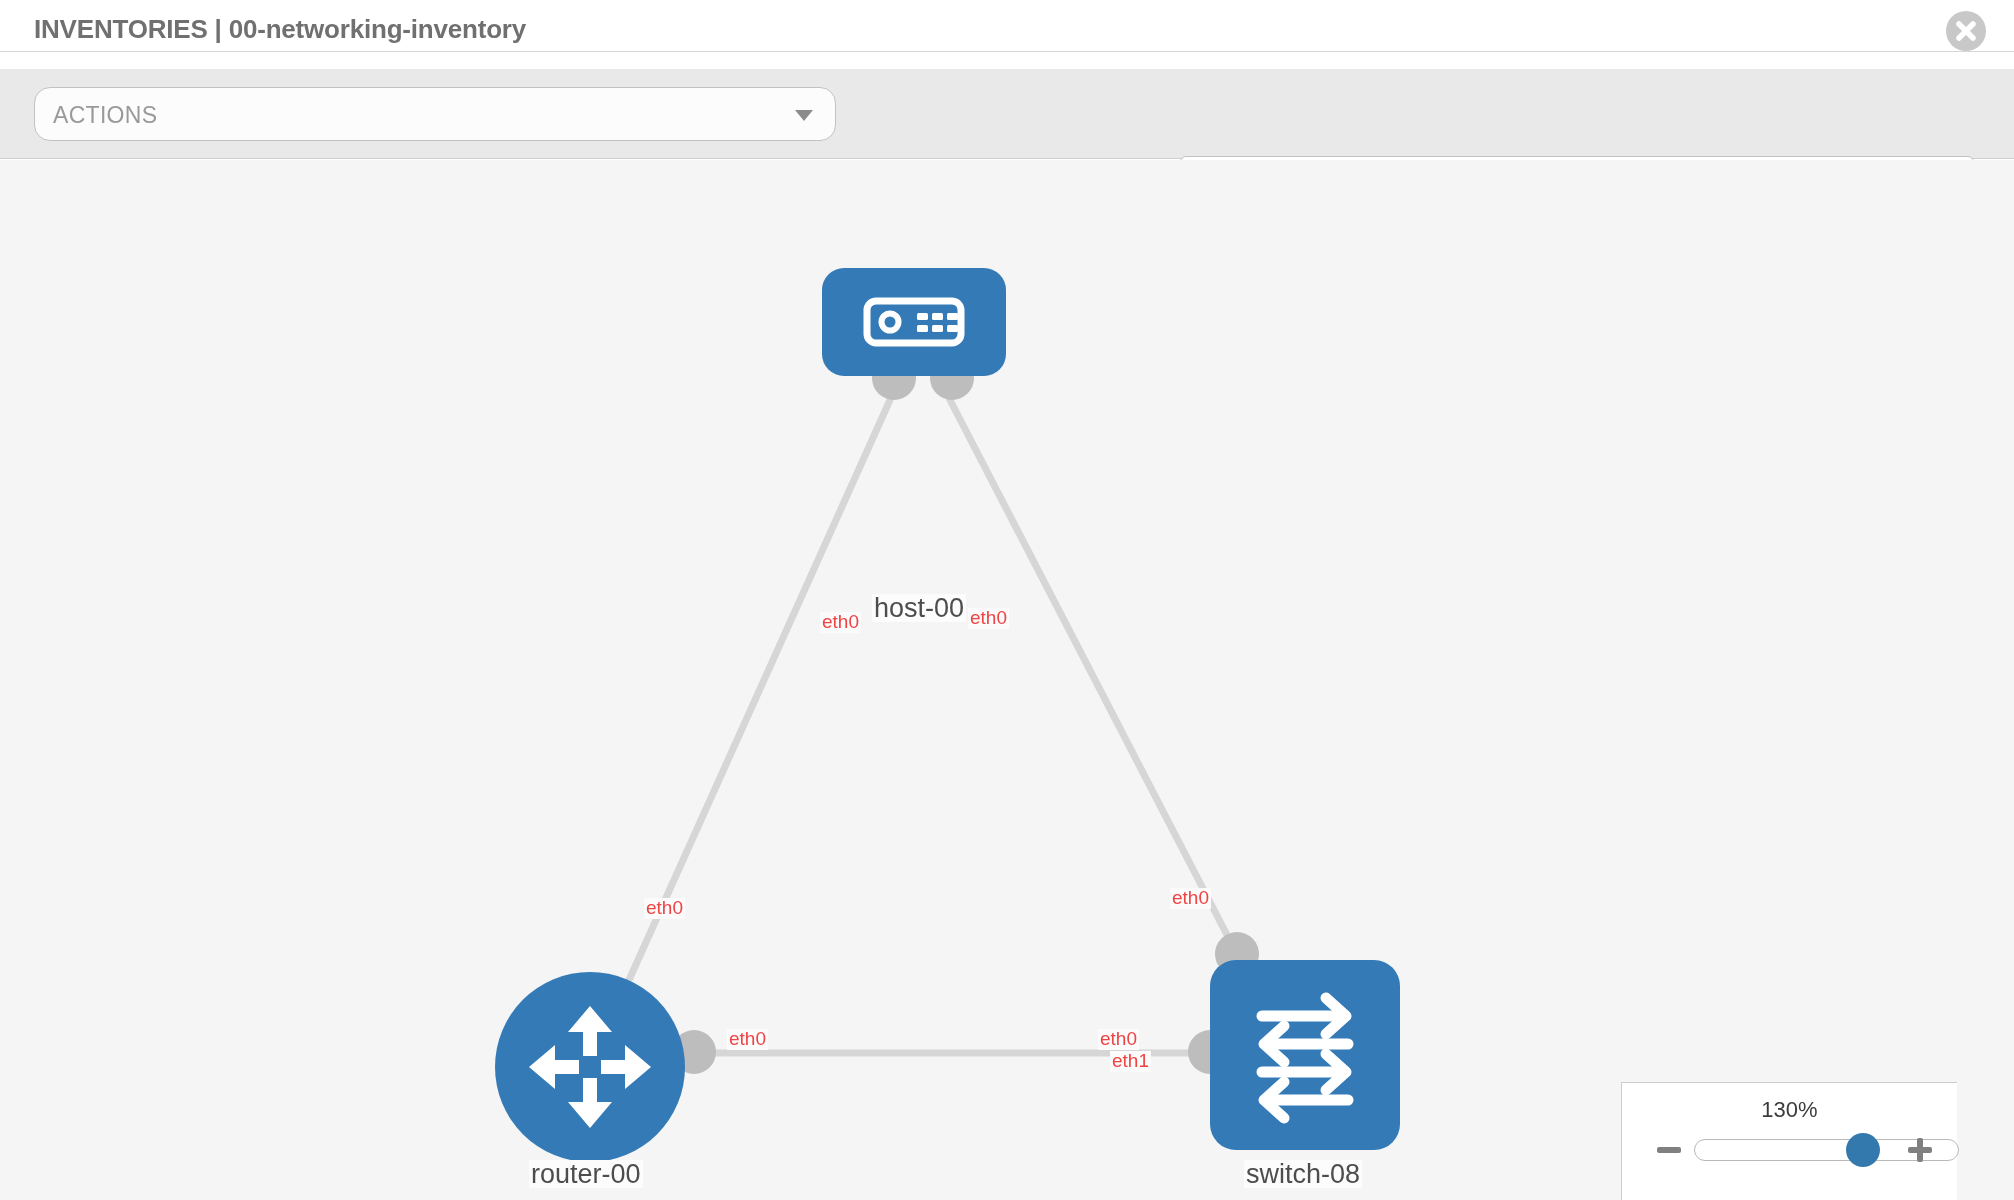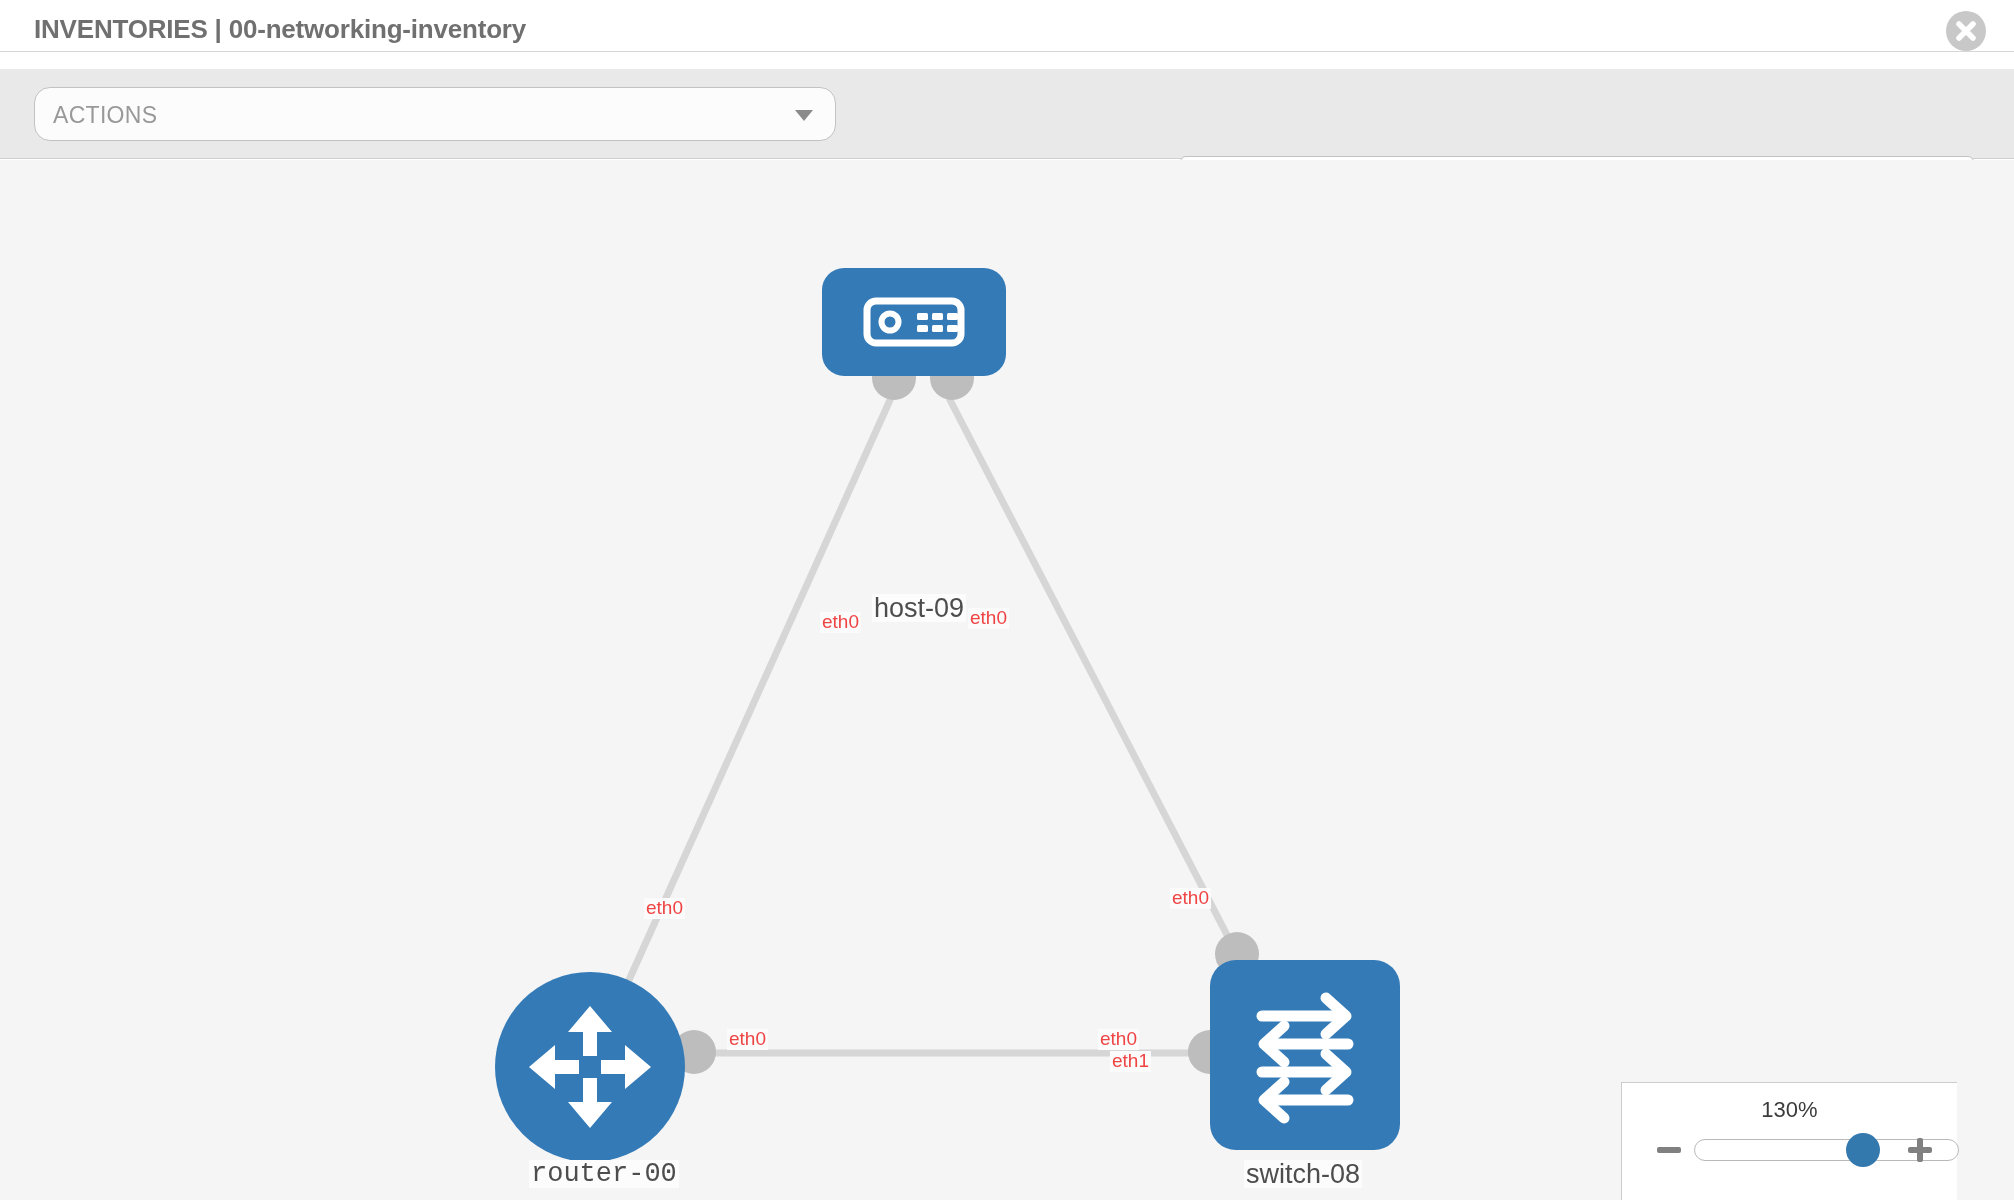--- a/index.html
+++ b/index.html
@@ -270,42 +270,42 @@
         <g fill="#ffffff">
           <rect x="95" y="45" width="11" height="7" rx="1.5"></rect>
           <rect x="110" y="45" width="11" height="7" rx="1.5"></rect>
           <rect x="125" y="45" width="11" height="7" rx="1.5"></rect>
           <rect x="95" y="57" width="11" height="7" rx="1.5"></rect>
           <rect x="110" y="57" width="11" height="7" rx="1.5"></rect>
           <rect x="125" y="57" width="11" height="7" rx="1.5"></rect>
         </g>
       </svg>
     </div>
-    <div class="node-label" style="left:872px; top:434px;">host-09</div>
+    <div class="node-label" style="left:872px; top:434px;">host-00</div>
     <div class="iface" style="left:820px; top:452px;">eth0</div>
     <div class="iface" style="left:968px; top:448px;">eth0</div>
 
     <div class="port" style="left:672px; top:870px;"></div>
 
     <div class="node" style="left:495px; top:812px; width:190px; height:190px;">
       <div class="node-shape" style="width:190px; height:190px; border-radius:50%;"></div>
       <svg width="190" height="190" viewBox="0 0 190 190" style="position:absolute;left:0;top:0;">
         <g fill="#ffffff">
 
           <path d="M95 34 L117 60 L102 60 L102 84 L88 84 L88 60 L73 60 Z"></path>
 
           <path d="M95 156 L73 130 L88 130 L88 106 L102 106 L102 130 L117 130 Z"></path>
 
           <path d="M34 95 L60 73 L60 88 L84 88 L84 102 L60 102 L60 117 Z"></path>
 
           <path d="M156 95 L130 117 L130 102 L106 102 L106 88 L130 88 L130 73 Z"></path>
         </g>
       </svg>
     </div>
-    <div class="node-label" style="left:529px; top:1000px;font-family:Liberation Mono, monospace;">router-00</div>
+    <div class="node-label" style="left:529px; top:1000px;">router-00</div>
     <div class="iface" style="left:644px; top:738px;">eth0</div>
     <div class="iface" style="left:727px; top:869px;">eth0</div>
 
     <div class="port" style="left:1215px; top:772px;"></div>
     <div class="port" style="left:1188px; top:870px;"></div>
 
     <div class="node" style="left:1210px; top:800px; width:190px; height:190px;">
       <div class="node-shape" style="width:190px; height:190px; border-radius:26px;"></div>
       <svg width="190" height="190" viewBox="0 0 190 190" style="position:absolute;left:0;top:0;">
         <g stroke="#ffffff" stroke-width="11" fill="none" stroke-linecap="round" stroke-linejoin="round">

